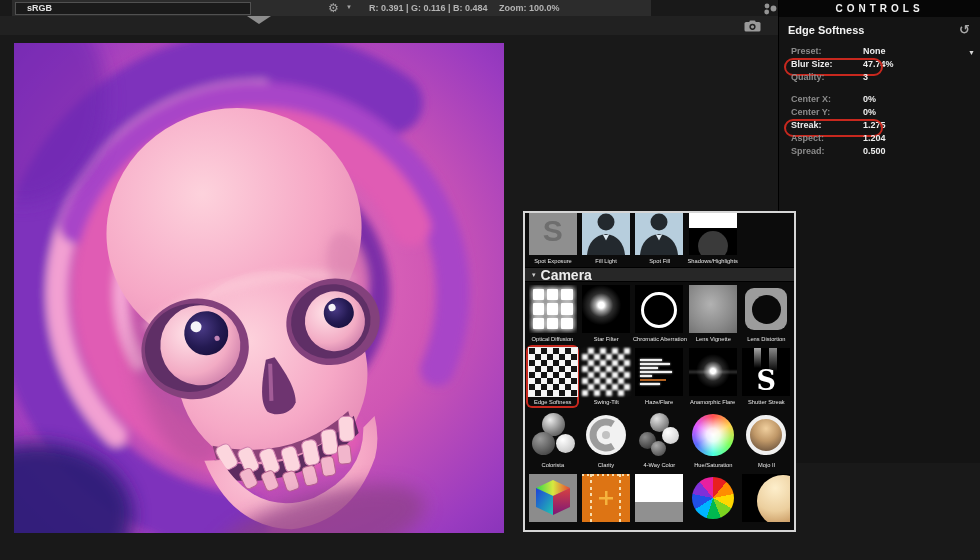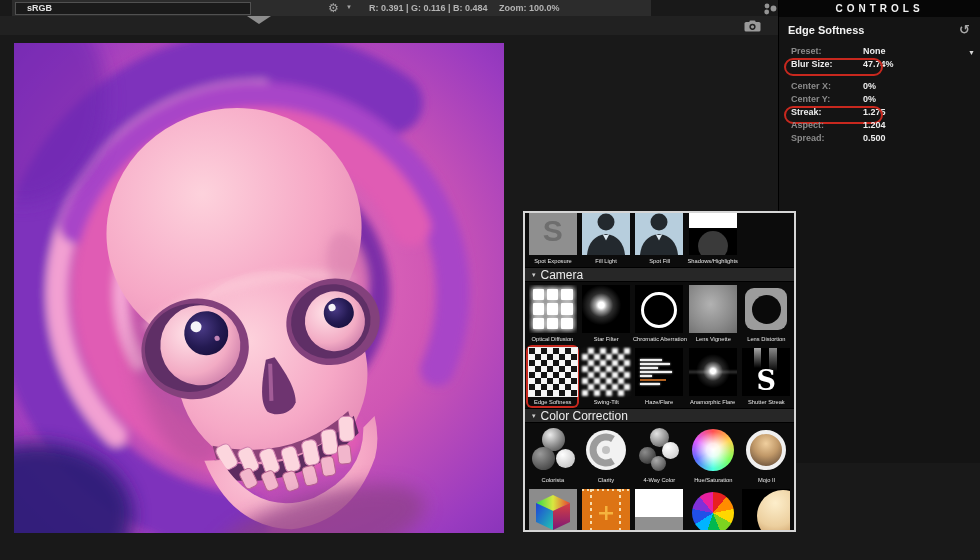--- a/index.html
+++ b/index.html
@@ -47,21 +47,21 @@
   .fx-row.crop-top{margin-top:-9px;}
   .fx-cell{width:20%;display:flex;flex-direction:column;align-items:center;
     padding:3px 0 1px 0;box-sizing:border-box;position:relative;}
   .fx-cell.selected{box-shadow:inset 0 0 0 2px var(--annot-red,#c8281e);border-radius:6px;}
   .fx-cell.selected .th{outline:1px solid #eee;}
   .th{width:48px;height:48px;position:relative;overflow:hidden;background:#0c0c0c;flex:none;}
   .fx-label{height:11px;line-height:11px;font-size:7px;color:#e8e8e8;white-space:nowrap;transform:scale(.82);}
   .fx-section{height:13px;background:#272727;border-top:1px solid #000;border-bottom:1px solid #000;
     display:flex;align-items:center;padding-left:7px;gap:5px;}
   .fx-section .tri{color:#cfcfcf;font-size:7px;line-height:13px;}
-  .fx-section .lbl{color:#ececec;font-size:12px;font-weight:normal;}
+  .fx-section .lbl{color:#ececec;font-size:14px;font-weight:bold;}
   
   .ic-empty{background:#0c0c0c;}
   .ic-spot-exposure{background:#8f8f8f;display:flex;align-items:center;justify-content:center;}
   .ic-spot-exposure .bigS{font-size:30px;font-weight:bold;color:#6e6e6e;}
   .ic-lens-vignette{background:radial-gradient(ellipse at 45% 40%,#b2b2b2 0%,#8a8a8a 60%,#6c6c6c 100%);}
   .ic-star-filter{background:#000;background-image:radial-gradient(circle at 40% 42%,#fff 0 3px,rgba(255,255,255,.65) 6px,rgba(255,255,255,.18) 12px,transparent 20px);}
   .ic-anamorphic-flare{background:#000;background-image:
     linear-gradient(rgba(255,255,255,0) 44%,rgba(255,255,255,.18) 50%,rgba(255,255,255,0) 56%),
     radial-gradient(circle at 50% 48%,#fff 0 2.5px,rgba(255,255,255,.6) 5px,rgba(255,255,255,.15) 10px,transparent 17px);}
   .ic-chromatic-aberration{background:#000;}
@@ -227,20 +227,24 @@
       <div class="param-row">
         <span class="plabel">Preset:</span>
         <span class="pvalue">None</span>
         <span class="pdrop">▼</span>
       </div>
       <div class="param-row hl">
         <span class="plabel">Blur Size:</span>
         <span class="pvalue">47.74%</span>
         <span class="red-oval"></span>
       </div>
+      <div class="param-row">
+        <span class="plabel">Quality:</span>
+        <span class="pvalue">3</span>
+      </div>
       <div class="param-row gap">
         <span class="plabel">Center X:</span>
         <span class="pvalue">0%</span>
       </div>
       <div class="param-row">
         <span class="plabel">Center Y:</span>
         <span class="pvalue">0%</span>
       </div>
       <div class="param-row hl">
         <span class="plabel">Streak:</span>
@@ -368,24 +372,20 @@
           <div class="fx-label">Anamorphic Flare</div>
         </div>
         <div class="fx-cell">
           <div class="th ic-shutter-streak">
             <span class="st1"></span>
             <span class="st2"></span>
             <span class="Sg">S</span>
           </div>
           <div class="fx-label">Shutter Streak</div>
         </div>
-      </div>
-      <div class="fx-section">
-        <span class="tri">▾</span>
-        <span class="lbl">Color Correction</span>
       </div>
       <div class="fx-row">
         <div class="fx-cell">
           <div class="th ic-colorista">
             <span class="cA"></span>
             <span class="cB"></span>
             <span class="cC"></span>
           </div>
           <div class="fx-label">Colorista</div>
         </div>

